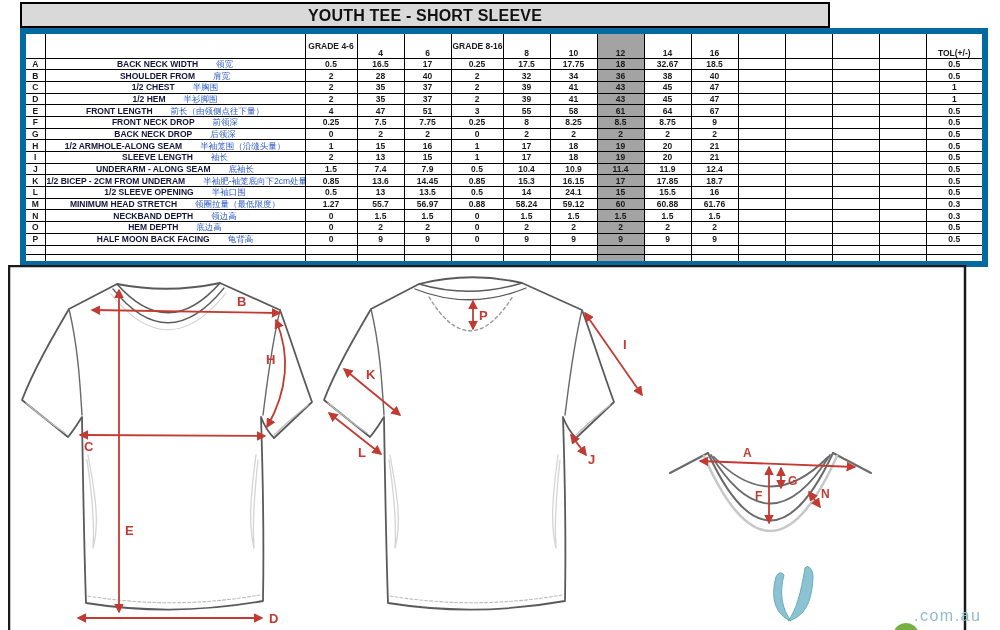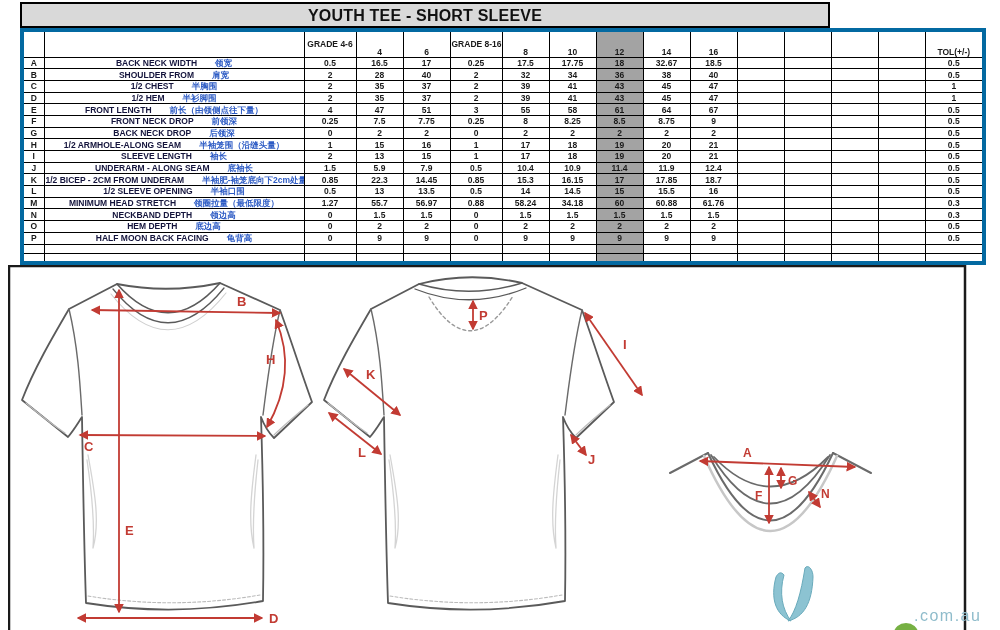--- a/index.html
+++ b/index.html
@@ -1,32 +1,32 @@
 <!DOCTYPE html>
 <html><head>
 <meta charset="utf-8">
 <style>
   html,body{margin:0;padding:0;background:#fff;width:1000px;height:630px;overflow:hidden;
     font-family:"Liberation Sans",sans-serif;}
   .sheet{position:absolute;left:8px;top:2px;width:810px;padding-left:12px;}
   .title-bar{box-sizing:border-box;height:26px;border:2px solid #000;background:#d9d9d9;
     text-align:center;font-weight:bold;font-size:16px;color:#111;line-height:23px;letter-spacing:.2px;}
-  table.spec{border-collapse:collapse;table-layout:fixed;width:962px;border:4px solid #0369a1;margin-top:0;}
+  table.spec{border-collapse:collapse;table-layout:fixed;width:962px;border:6px solid #0369a1;margin-top:0;}
   table.spec th,table.spec td{border:1px solid #000;padding:0 1px;font-size:8.5px;line-height:10px;
     text-align:center;color:#1a1a1a;font-weight:600;overflow:hidden;white-space:nowrap;}
   thead tr{height:27px;}
   thead th{vertical-align:bottom;padding-bottom:1px;font-size:9px;}
   th.grade{color:#c00000;font-size:7.5px;vertical-align:middle;padding-bottom:6px;}
   th.c-tolh{color:#3a3a9c;font-size:7.5px;margin-left:48px;}
   tbody tr{height:11.7px;}
   tbody tr.empty{height:9.5px;}
   td.c-letter{font-size:8px;}
   td.c-desc{text-align:left;padding-left:3px;}
   td.c-desc .en{color:#14143c;}
-  td.c-desc .zh{color:#2e5cc5;margin-left:18px;font-weight:700;margin-top:28px;}
+  td.c-desc .zh{color:#2e5cc5;margin-left:18px;font-weight:400;margin-top:28px;}
   td.c-red{color:#c00000;}
   td.c-tol{color:#3a3a9c;}
   .c-hl{background:#a3a3a3;}
   .diagram-svg{position:absolute;left:8px;top:265px;}
   text.mlabel{font-family:"Liberation Sans",sans-serif;font-weight:bold;font-size:13px;fill:#c23b33;}
   text.mlabel2{font-family:"Liberation Sans",sans-serif;font-weight:bold;font-size:12px;fill:#c23b33;}
   text.wm{font-family:"Liberation Sans",sans-serif;font-size:16px;fill:#8fbccb;letter-spacing:1.5px;}
 </style>
 </head>
 <body>
@@ -234,39 +234,39 @@
           <td></td>
           <td></td>
           <td></td>
           <td></td>
           <td class="c-tol">0.5</td>
         </tr>
         <tr>
           <td class="c-letter">J</td>
           <td class="c-desc"><span class="en">UNDERARM - ALONG SEAM</span><span class="zh">底袖长</span></td>
           <td class="c-red">1.5</td>
-          <td>5.9</td>
+          <td>7.4</td>
           <td>7.9</td>
           <td class="c-red">0.5</td>
           <td>10.4</td>
           <td>10.9</td>
           <td class="c-hl">11.4</td>
           <td>11.9</td>
           <td>12.4</td>
           <td></td>
           <td></td>
           <td></td>
           <td></td>
           <td class="c-tol">0.5</td>
         </tr>
         <tr>
           <td class="c-letter">K</td>
           <td class="c-desc"><span class="en">1/2 BICEP - 2CM FROM UNDERAM</span><span class="zh">半袖肥-袖笼底向下2cm处量</span></td>
           <td class="c-red">0.85</td>
-          <td>22.3</td>
+          <td>13.6</td>
           <td>14.45</td>
           <td class="c-red">0.85</td>
           <td>15.3</td>
           <td>16.15</td>
           <td class="c-hl">17</td>
           <td>17.85</td>
           <td>18.7</td>
           <td></td>
           <td></td>
           <td></td>
@@ -274,39 +274,39 @@
           <td class="c-tol">0.5</td>
         </tr>
         <tr>
           <td class="c-letter">L</td>
           <td class="c-desc"><span class="en">1/2 SLEEVE OPENING</span><span class="zh">半袖口围</span></td>
           <td class="c-red">0.5</td>
           <td>13</td>
           <td>13.5</td>
           <td class="c-red">0.5</td>
           <td>14</td>
-          <td>14.5</td>
+          <td>24.1</td>
           <td class="c-hl">15</td>
           <td>15.5</td>
           <td>16</td>
           <td></td>
           <td></td>
           <td></td>
           <td></td>
           <td class="c-tol">0.5</td>
         </tr>
         <tr>
           <td class="c-letter">M</td>
           <td class="c-desc"><span class="en">MINIMUM HEAD STRETCH</span><span class="zh">领圈拉量（最低限度）</span></td>
           <td class="c-red">1.27</td>
           <td>55.7</td>
           <td>56.97</td>
           <td class="c-red">0.88</td>
           <td>58.24</td>
-          <td>34.18</td>
+          <td>59.12</td>
           <td class="c-hl">60</td>
           <td>60.88</td>
           <td>61.76</td>
           <td></td>
           <td></td>
           <td></td>
           <td></td>
           <td class="c-tol">0.3</td>
         </tr>
         <tr>

